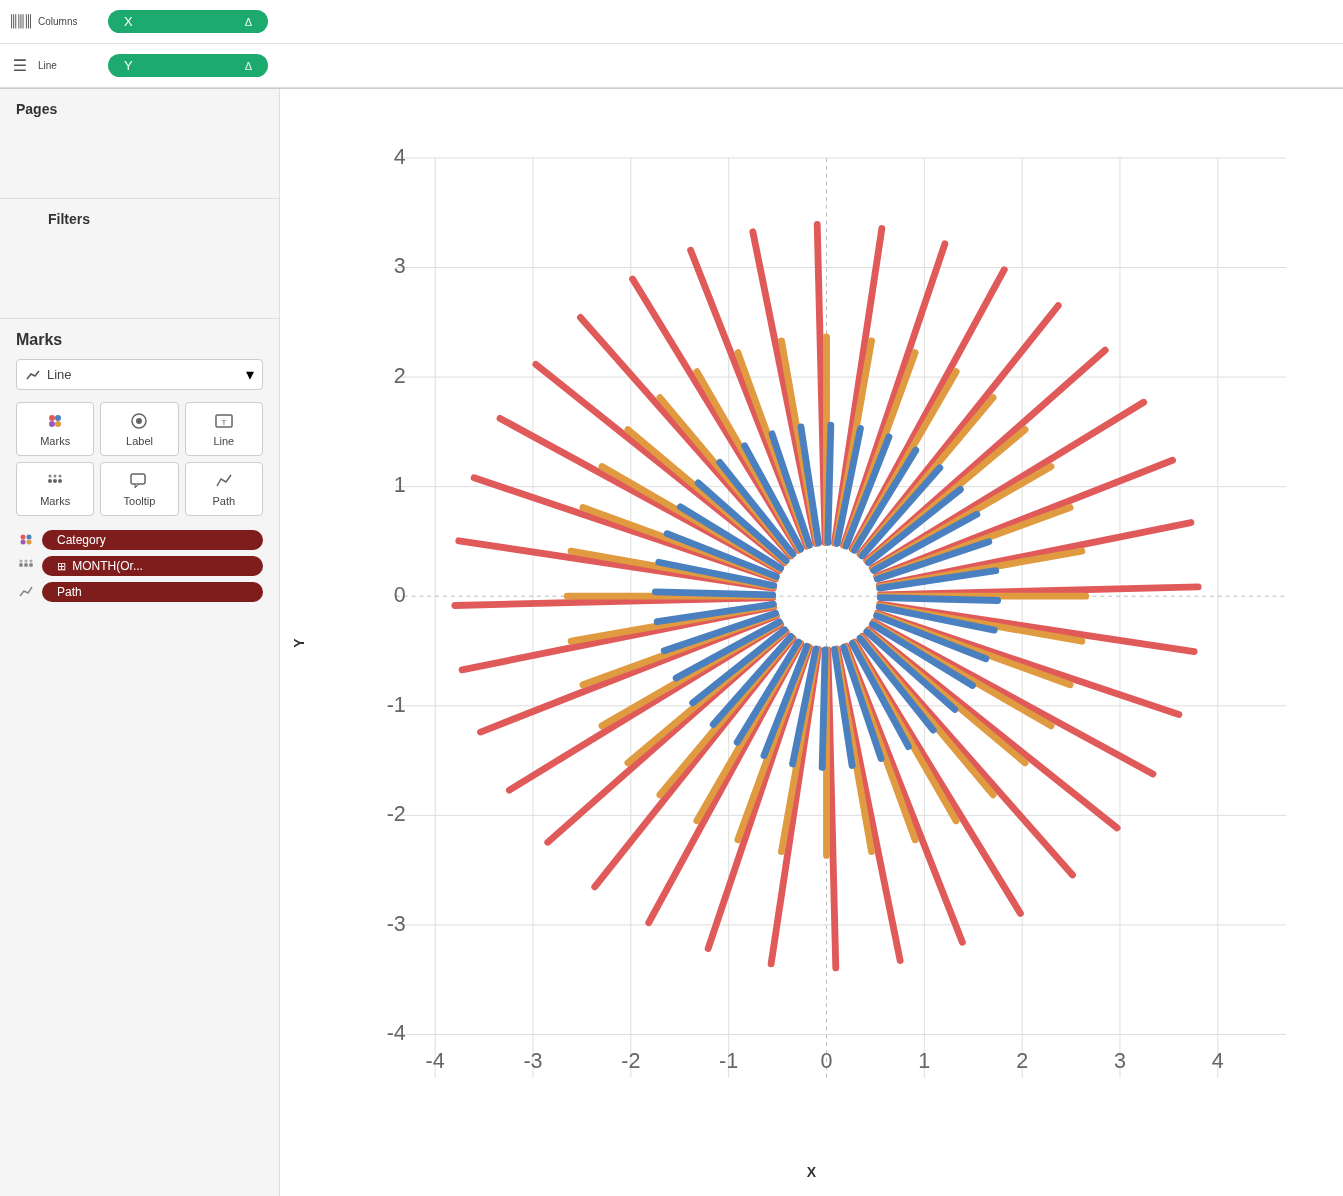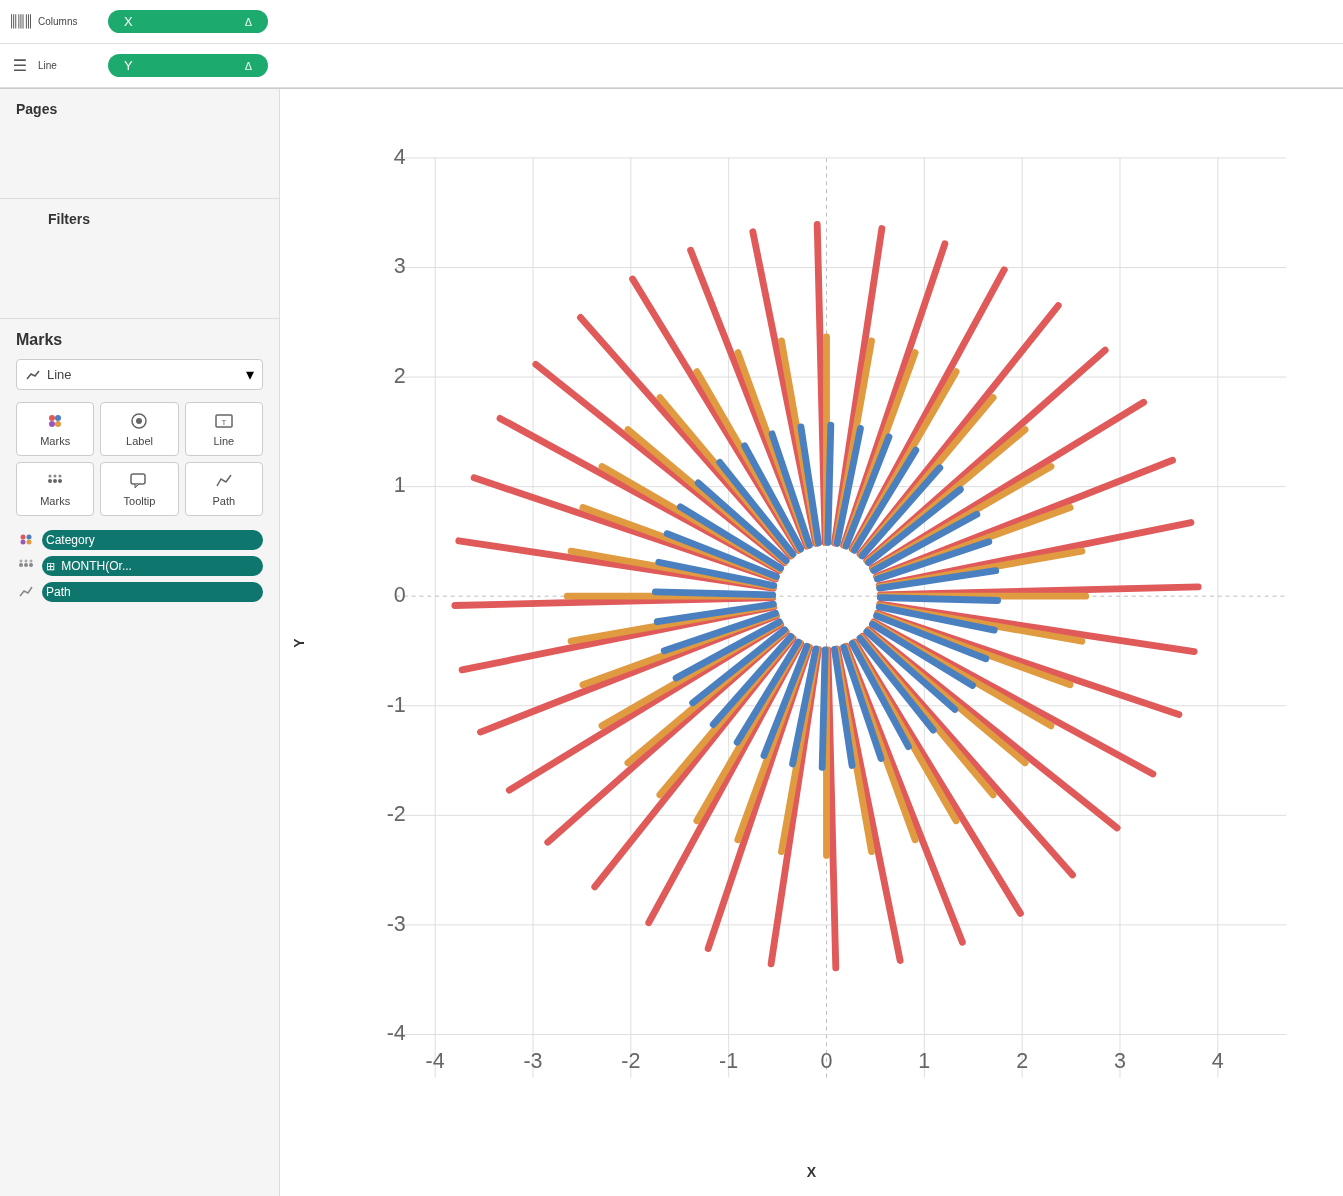--- a/index.html
+++ b/index.html
@@ -144,24 +144,24 @@
       align-items: center;
       gap: 6px;
     }
     .marks-pill-icon {
       width: 20px;
       text-align: center;
       color: #666;
       font-size: 13px;
     }
     .marks-pill {
-      background: #0f766e;
+      background: #7f1d1d;
       color: #fff;
       border-radius: 10px;
-      padding: 3px 4px;
+      padding: 3px 15px;
       font-size: 12px;
       cursor: pointer;
       display: flex;
       align-items: center;
       gap: 6px;
       flex: 1;
     }
     .marks-pill .pill-plus {
       font-size: 11px;
     }

